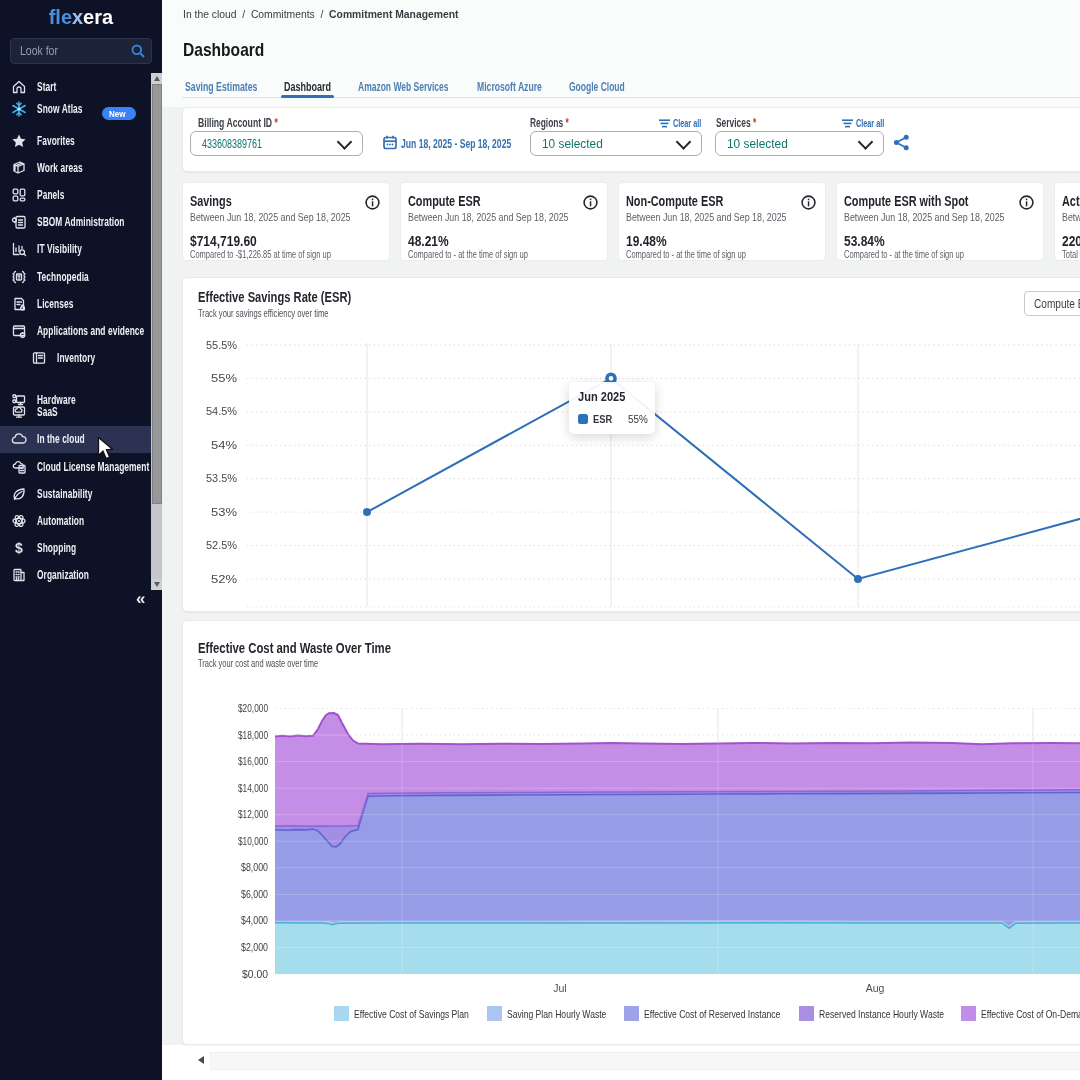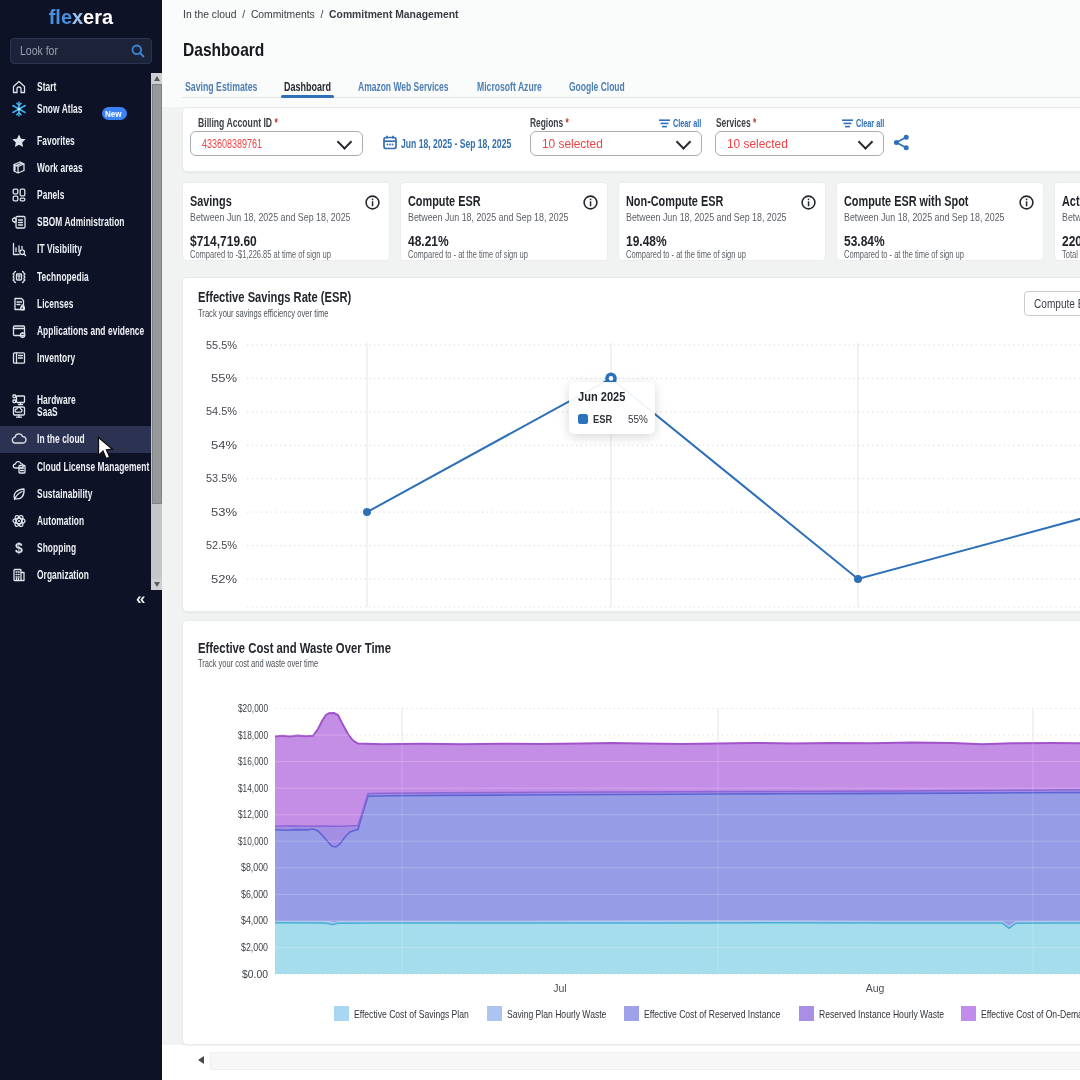--- a/index.html
+++ b/index.html
@@ -6,21 +6,21 @@
  font-family:"Liberation Sans",sans-serif;background:#f1f2f2;}
 .abs{position:absolute;}
 .card{position:absolute;background:#fff;border:1px solid #e9eaea;border-radius:5px;
  box-shadow:0 1px 2px rgba(0,0,0,0.05);box-sizing:border-box;}
 .nav-item{position:absolute;left:0;width:151px;height:27px;color:#eef1f6;}
 .nav-item .lbl{position:absolute;left:37px;top:50%;transform:translateY(-50%) scaleX(0.67);transform-origin:0 50%;
  font-size:12.5px;font-weight:700;letter-spacing:.1px;white-space:nowrap;}
 .nav-item svg{position:absolute;left:11px;top:50%;transform:translateY(-50%);}
 .klbl{position:absolute;font-size:12px;font-weight:700;color:#3e434a;}
 .sel{position:absolute;background:#fff;border:1px solid #a9aeb5;border-radius:6px;
- box-sizing:border-box;font-size:12.5px;color:#ef4444;padding-left:16px;}
+ box-sizing:border-box;font-size:12.5px;color:#0f766e;padding-left:16px;}
 .sel > b{position:absolute;left:11px;top:50%;transform:translateY(-50%);font-weight:400;}
 .chev{position:absolute;right:12px;top:50%;width:9px;height:9px;transform:translateY(-68%) rotate(45deg);
  border-right:2px solid #23272d;border-bottom:2px solid #23272d;}
 .star{color:#c0392b;}
 .clr{position:absolute;font-size:11px;font-weight:700;color:#2e6fb8;}
 .kpi{position:absolute;top:182px;height:79px;width:208px;background:#fff;
  border:1px solid #ececec;border-radius:4px;box-sizing:border-box;}
 .kpi .t{position:absolute;left:7px;top:10px;font-size:14.5px;font-weight:700;color:#1f2329;white-space:nowrap;}
 .kpi .b{position:absolute;left:7px;top:29px;font-size:10.3px;color:#5a5f66;white-space:nowrap;}
 .kpi .v{position:absolute;left:7px;top:49px;font-size:15px;font-weight:700;color:#1f2329;white-space:nowrap;}
@@ -347,21 +347,21 @@
 <div class="nav-item" style="top:317.4px;">
     <svg width="16" height="16" viewBox="0 0 16 16" fill="none" stroke="#dfe3ec" stroke-width="1.3" stroke-linecap="round" stroke-linejoin="round">
       <rect x="2.5" y="3" width="11" height="9.5" rx="1"></rect>
       <line x1="2.5" y1="5.5" x2="13.5" y2="5.5"></line>
       <circle cx="11.6" cy="12.1" r="2.2"></circle>
       <line x1="11.6" y1="9.6" x2="11.6" y2="10.3"></line>
       <line x1="11.6" y1="13.9" x2="11.6" y2="14.6"></line>
     </svg>
     <span class="lbl">Applications and evidence</span>
   </div>
-<div class="nav-item" style="top:344.5px;">
+<div class="nav-item" style="top:344.5px;margin-left:20px;">
     <svg width="16" height="16" viewBox="0 0 16 16" fill="none" stroke="#dfe3ec" stroke-width="1.3" stroke-linecap="round" stroke-linejoin="round">
       <rect x="2.5" y="2.8" width="11" height="10.4" rx="1"></rect>
       <line x1="5.5" y1="2.8" x2="5.5" y2="13.2"></line>
       <line x1="7.5" y1="5.5" x2="11.5" y2="5.5"></line>
       <line x1="7.5" y1="8" x2="11.5" y2="8"></line>
     </svg>
     <span class="lbl">Inventory</span>
   </div>
 <div class="nav-item" style="top:370px;margin-top:16px;">
     <svg width="16" height="16" viewBox="0 0 16 16" fill="none" stroke="#dfe3ec" stroke-width="1.3" stroke-linecap="round" stroke-linejoin="round">
@@ -427,21 +427,21 @@
       <line x1="7.2" y1="5" x2="8.2" y2="5"></line>
       <line x1="5" y1="7.5" x2="6" y2="7.5"></line>
       <line x1="7.2" y1="7.5" x2="8.2" y2="7.5"></line>
       <line x1="5" y1="10" x2="6" y2="10"></line>
       <line x1="7.2" y1="10" x2="8.2" y2="10"></line>
       <line x1="5.5" y1="13.5" x2="5.5" y2="11.5"></line>
       <line x1="7.5" y1="13.5" x2="7.5" y2="11.5"></line>
     </svg>
     <span class="lbl">Organization</span>
   </div>
-<div class="abs" style="left:102px;top:106.7px;width:25px;height:13px;background:#3b82f6;border-radius:7px;text-align:center;font-size:9.5px;font-weight:700;color:#fff;line-height:13px;"><span style="display:inline-block;white-space:nowrap;transform:scaleX(0.85);transform-origin:0 50%;">New</span></div>
+<div class="abs" style="left:102px;top:106.7px;width:34px;height:13px;background:#3b82f6;border-radius:7px;text-align:center;font-size:9.5px;font-weight:700;color:#fff;line-height:13px;"><span style="display:inline-block;white-space:nowrap;transform:scaleX(0.85);transform-origin:0 50%;">New</span></div>
 <div class="abs" style="left:136px;top:589px;font-size:17px;font-weight:700;color:#e8ecf2;">«</div>
 <div class="abs" style="left:151px;top:73px;width:11px;height:517px;background:#c4c6c9;"></div>
 <div class="abs" style="left:151px;top:73px;width:11px;height:11px;background:#cdcfd2;">
     <div style="position:absolute;left:2.5px;top:3px;width:0;height:0;border-bottom:5px solid #5a5a5a;border-left:3px solid transparent;border-right:3px solid transparent;"></div>
   </div>
 <div class="abs" style="left:151px;top:579px;width:11px;height:11px;background:#cdcfd2;">
     <div style="position:absolute;left:2.5px;top:3px;width:0;height:0;border-top:5px solid #5a5a5a;border-left:3px solid transparent;border-right:3px solid transparent;"></div>
   </div>
 <div class="abs" style="left:151.5px;top:84px;width:10px;height:420px;background:#969899;border:1px solid #7f8182;box-sizing:border-box;"></div>
 <svg class="abs" style="left:97px;top:436px;" width="22" height="26" viewBox="0 0 22 26">

